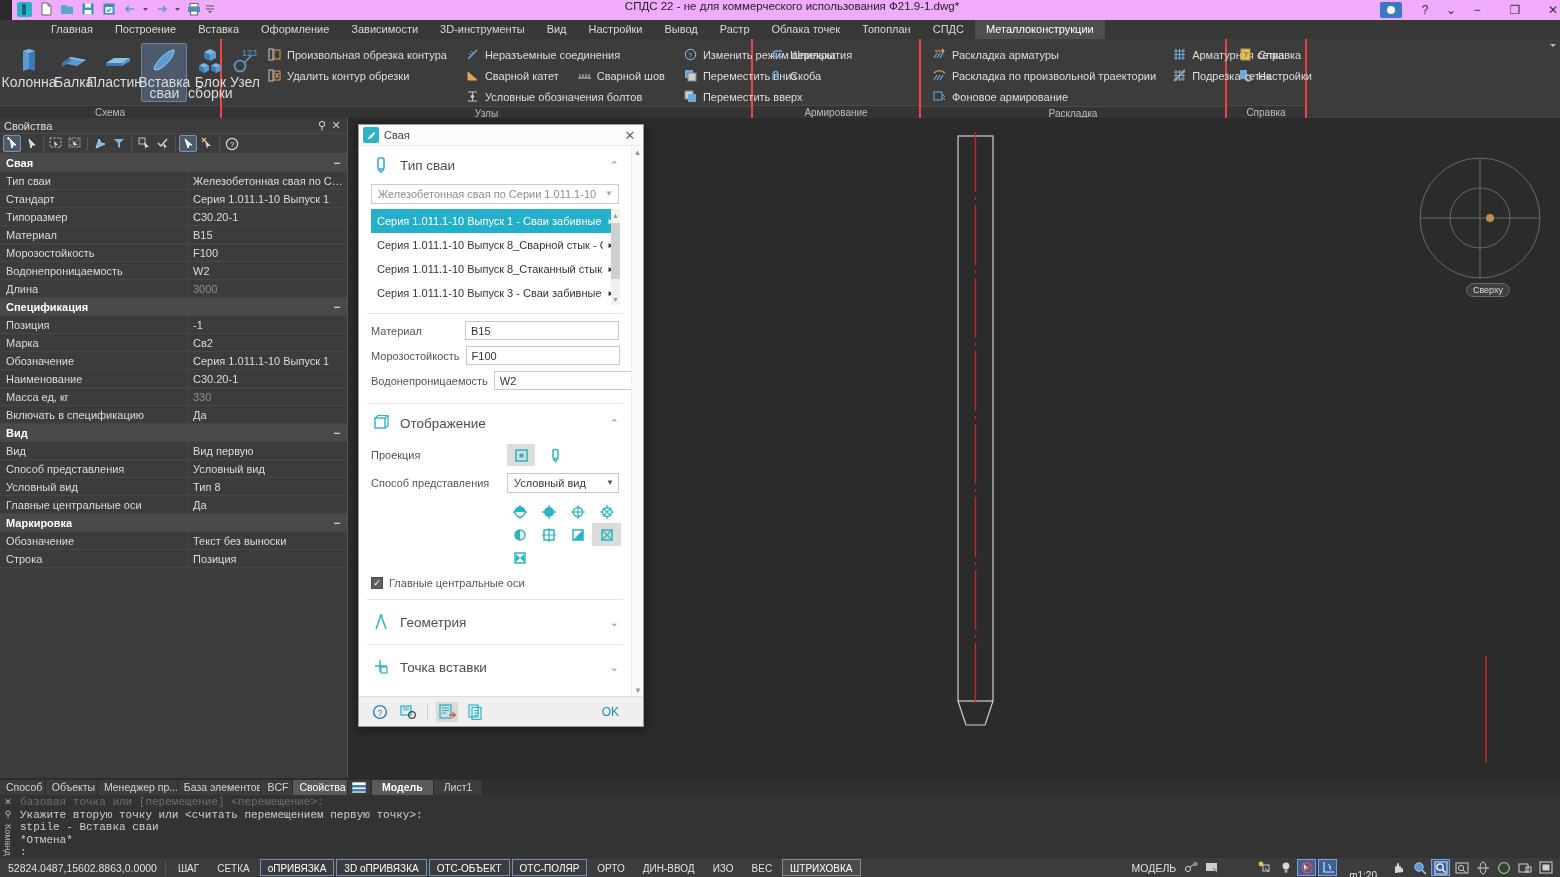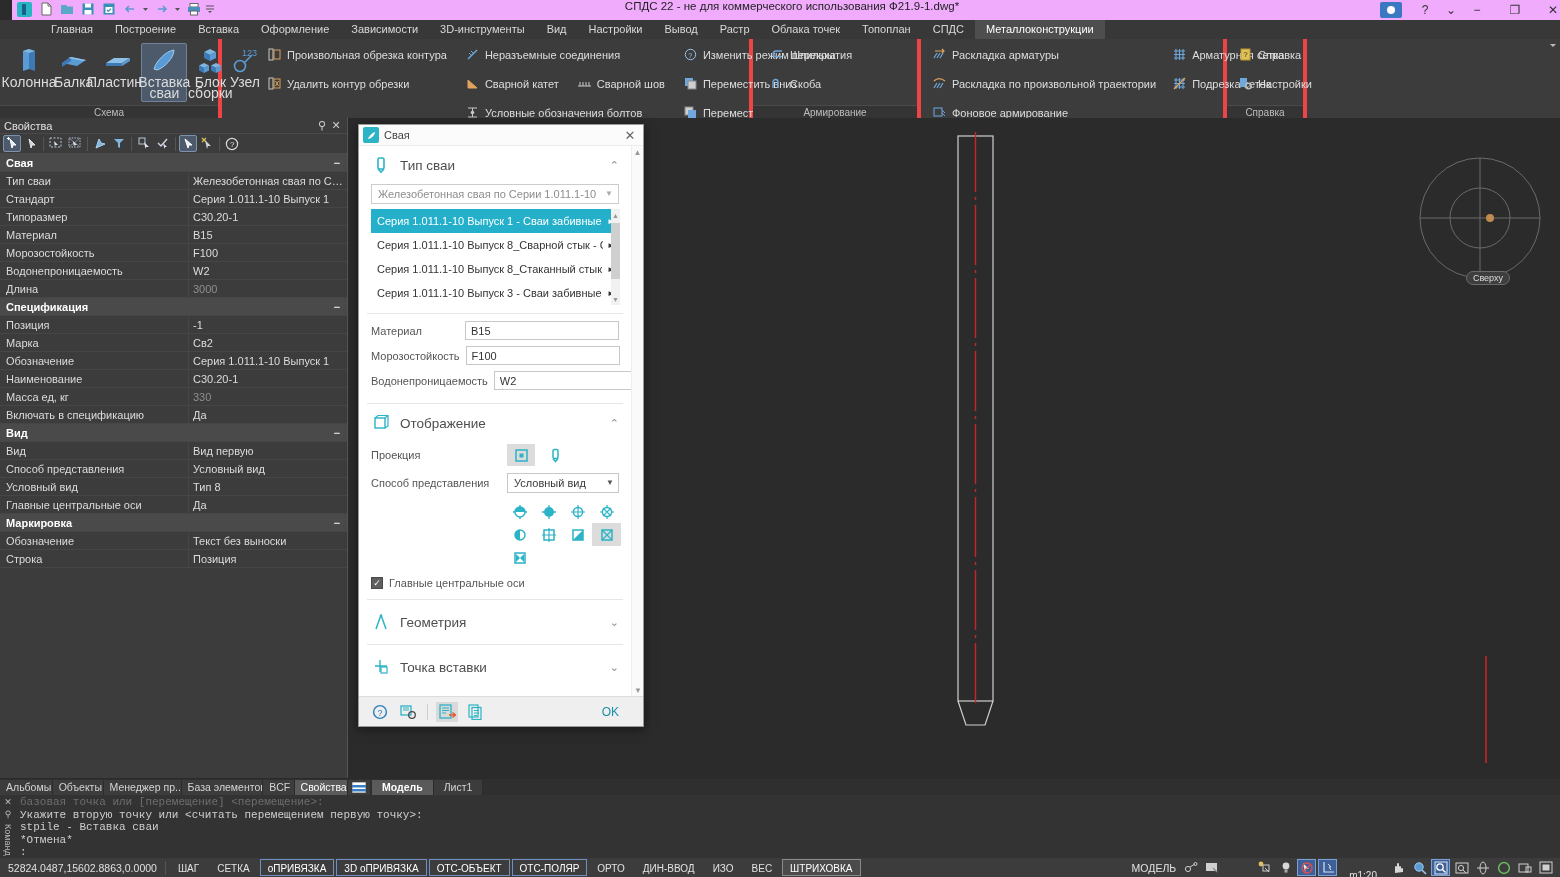--- a/index.html
+++ b/index.html
@@ -55,36 +55,36 @@
     height: 19px; line-height: 15px; white-space: nowrap;
   }
   .rtab.active { background: #4e4e4e; color: #fff; }
 
   
   .ribbon {
     position: absolute; top: 39px; left: 0; width: 1560px; height: 79px;
     background: #3c3c3c; display: flex; align-items: stretch;
   }
   .panel {
-    position: relative; height: 79px; border-right: 4px solid #ef4444;
+    position: relative; height: 79px; border-right: 2px solid #ef4444;
     display: flex; flex-direction: column;
   }
   .panel-body { flex: 1; display: flex; align-items: flex-start; padding: 4px 6px 0 6px; }
   .panel-title {
     height: 13px; font-size: 10px; color: #bdbdbd; text-align: center; line-height: 13px;
     background: #343434; border-top: 1px solid #4a4a4a;
   }
   .bigbtn {
     width: 46px; display: flex; flex-direction: column; align-items: center;
     padding: 2px 1px; cursor: default; border: 1px solid transparent; border-radius: 2px;
   }
   .bigbtn.sel { background: #4c5a6b; border-color: #6f8299; }
   .bigbtn .glyph { height: 30px; display: flex; align-items: center; justify-content: center; }
   .bigbtn .lbl { font-size: 14px; text-align: center; line-height: 11px; color: #dcdcdc; margin-top:1px; }
-  .smallcol { display: flex; flex-direction: column; gap: 10px; padding-top: 2px; }
+  .smallcol { display: flex; flex-direction: column; gap: 2px; padding-top: 2px; }
   .smallbtn {
     display: flex; align-items: center; gap: 5px; padding: 1px 4px; cursor: default;
     border: 1px solid transparent; border-radius: 2px; white-space: nowrap;
   }
   .smallbtn .si { width: 15px; height: 15px; display: flex; align-items: center; justify-content: center; flex: 0 0 15px; }
   .smallbtn .sl { font-size: 11px; color: #dedede; }
 
   
   .props {
     position: absolute; top: 118px; left: 0; width: 348px; height: 660px;
@@ -827,21 +827,21 @@
           <div class="v">Текст без выноски</div>
         </div>
         <div class="prow">
           <div class="k">Строка</div>
           <div class="v">Позиция</div>
         </div>
       </div>
   </div>
 
   <div class="dock-tabs" id="dockTabs">
-      <div class="dtab">Альбомы</div>
+      <div class="dtab">Способ</div>
       <div class="dtab">Объекты</div>
       <div class="dtab">Менеджер пр...</div>
       <div class="dtab">База элементов</div>
       <div class="dtab">BCF</div>
       <div class="dtab active">Свойства</div>
     </div>
 
   <div class="canvas">
 
     <svg width="1212" height="660" style="position:absolute;left:0;top:0">
@@ -860,21 +860,21 @@
       <circle cx="1138" cy="707" r="2" fill="#c8252a"></circle>
     </svg>
 
     <svg width="140" height="140" style="position:absolute; right:10px; top:30px;">
       <circle cx="70" cy="70" r="60" fill="none" stroke="#6a6a6a" stroke-width="1"></circle>
       <circle cx="70" cy="70" r="30" fill="none" stroke="#6a6a6a" stroke-width="1"></circle>
       <line x1="10" y1="70" x2="130" y2="70" stroke="#6a6a6a" stroke-width="1"></line>
       <line x1="70" y1="10" x2="70" y2="130" stroke="#6a6a6a" stroke-width="1"></line>
       <circle cx="80" cy="70" r="4" fill="#c08a50"></circle>
     </svg>
-    <div class="viewcube-label" style="right:50px; top:153px;">Сверху</div>
+    <div class="viewcube-label" style="right:50px; top:165px;">Сверху</div>
   </div>
 
   <div class="modeltabs">
     <div class="mt-icon">
       <svg width="14" height="11" viewBox="0 0 14 11">
           <rect x="0" y="0" width="14" height="11" fill="#fff" stroke="#777"></rect>
           <rect x="0" y="3" width="14" height="2.5" fill="#3a7fc1"></rect>
           <rect x="0" y="7" width="14" height="2.5" fill="#3a7fc1"></rect>
         </svg>
     </div>

